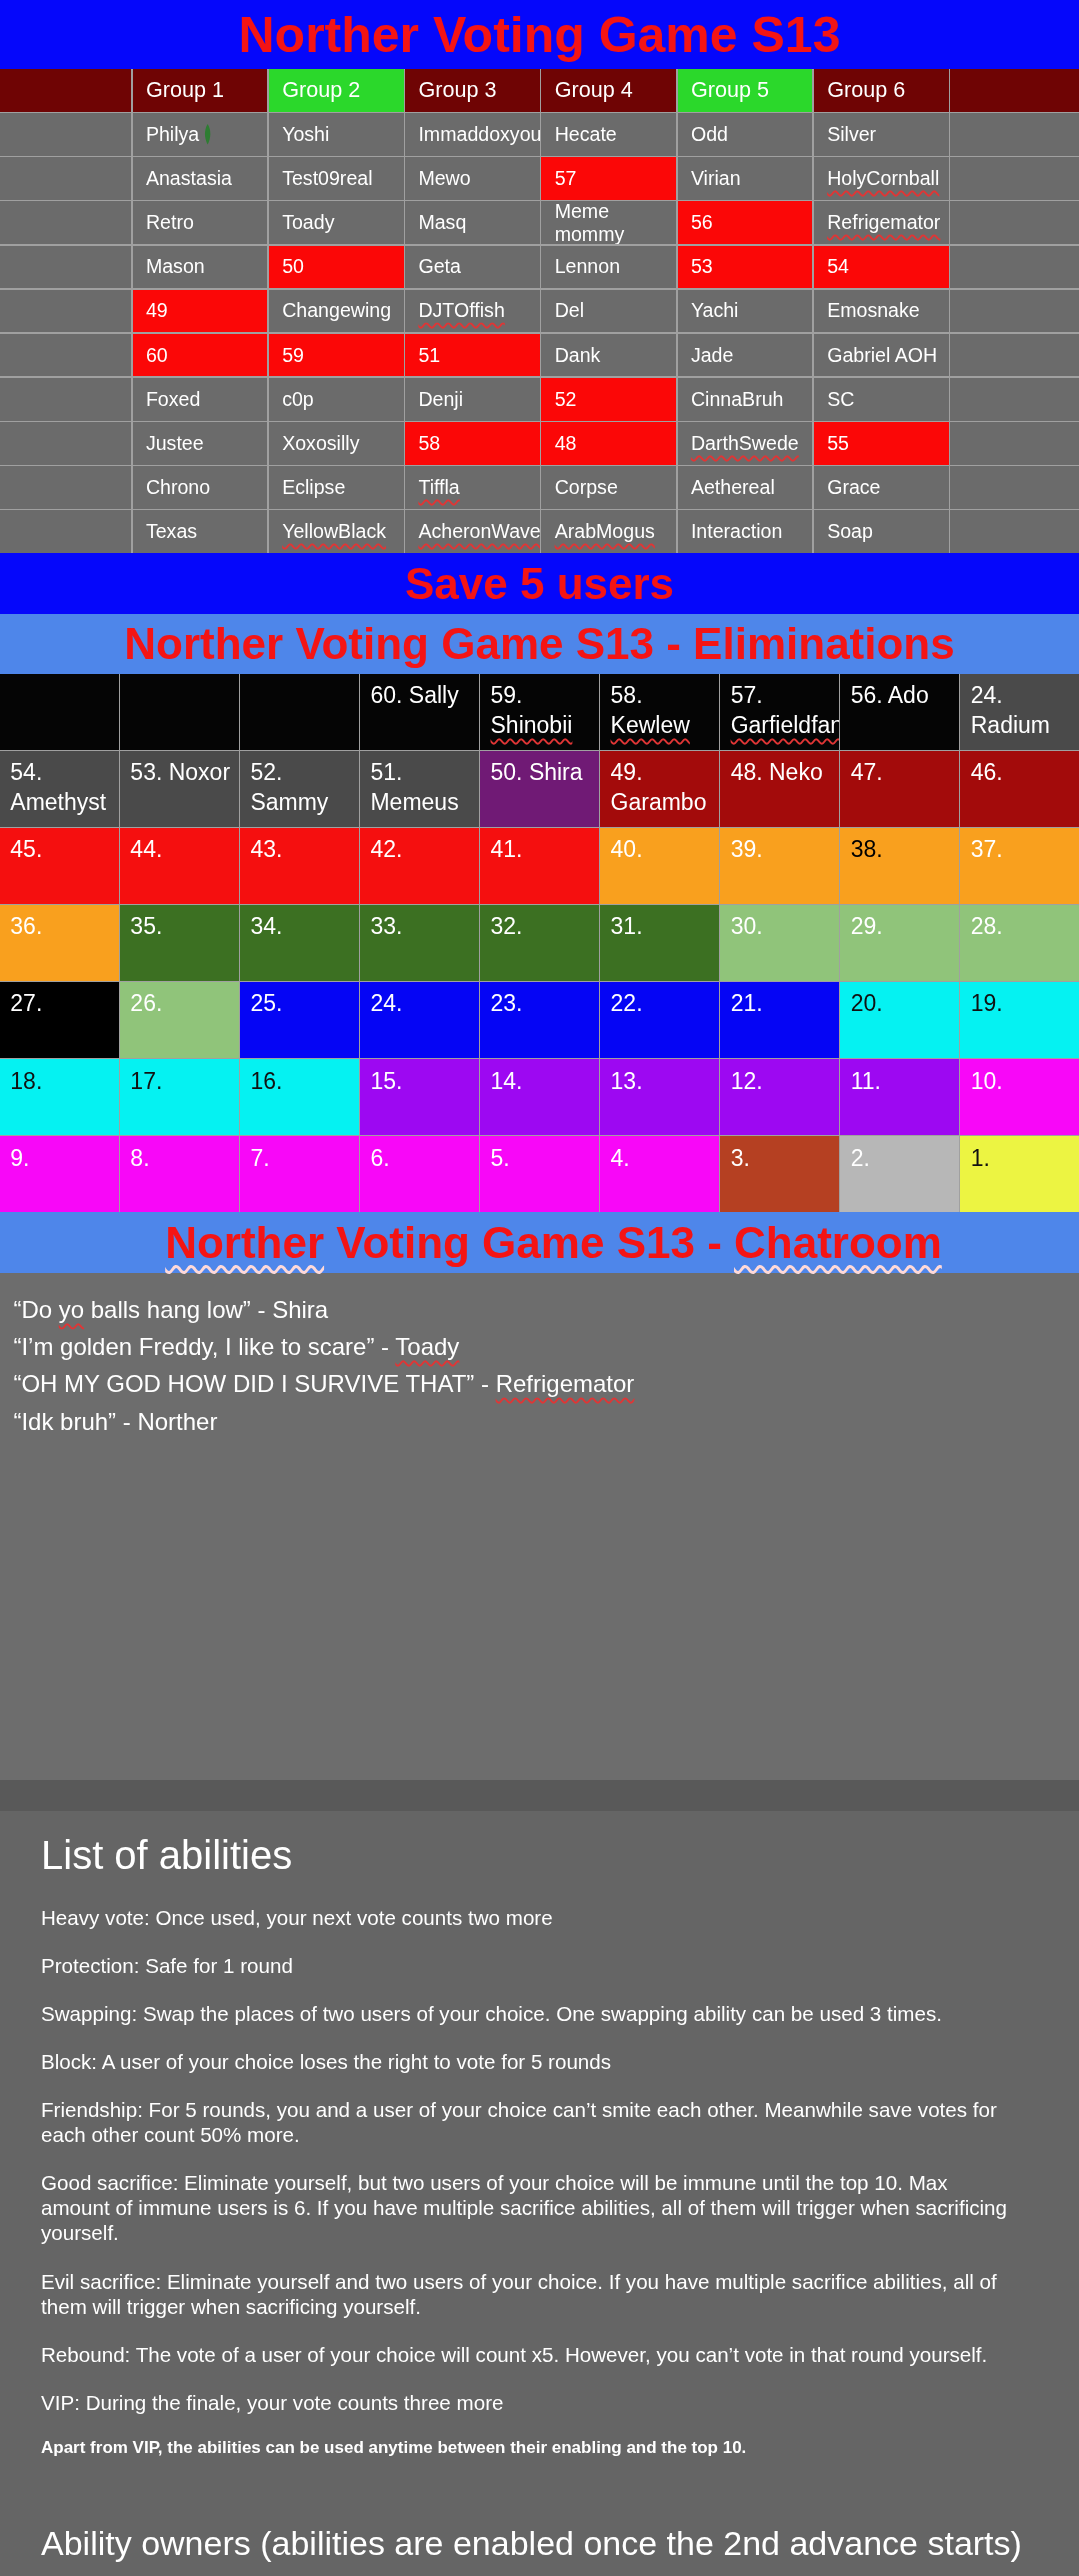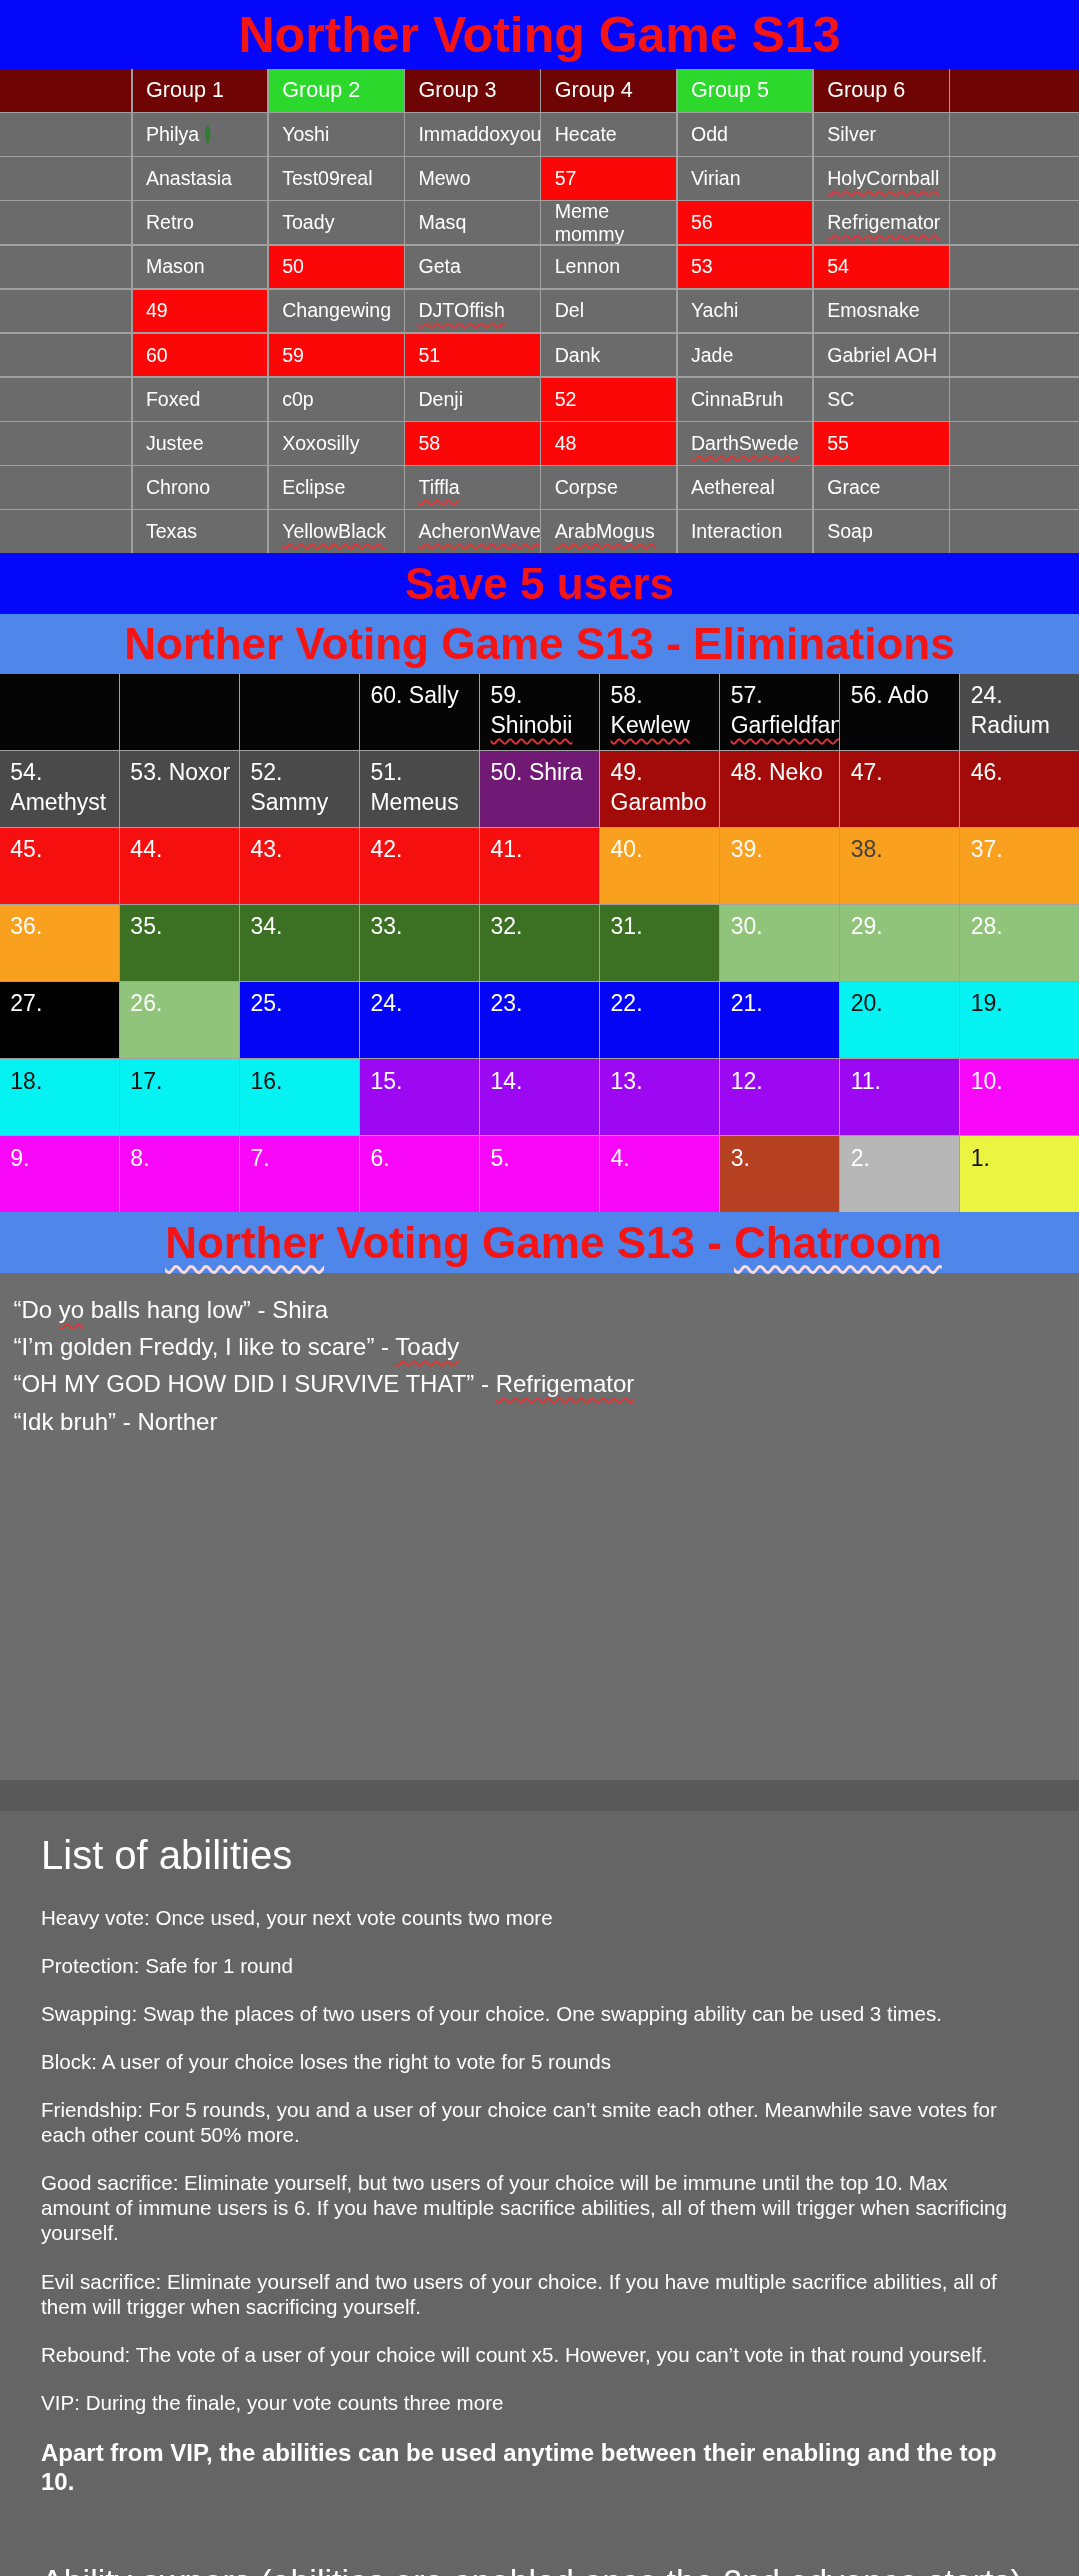--- a/index.html
+++ b/index.html
@@ -42,21 +42,21 @@
                 padding:17.5px 0 0 13.4px;}
   .chat-line{font-size:24px;color:#ffffff;line-height:1.56;}
 
   
   .section-gap{height:31px;background:#595959;}
   .abilities-section{height:1194px;background:#656565;box-sizing:border-box;
                      padding:21.6px 31px 0 41px;}
   .abilities-section h2{margin:0 0 27px 0;font-size:40px;font-weight:400;color:#fff;}
   .ability-item{margin:0 0 23px 0;font-size:20.6px;line-height:1.22;color:#fff;
                 max-width:979px;}
-  .abilities-note{margin:0;font-size:24px;line-height:1.22;color:#fff;
+  .abilities-note{margin:0;font-size:17px;line-height:1.22;color:#fff;
                   font-weight:bold;max-width:979px;}
   .abilities-section h3{margin:62px 0 24px 0;font-size:34px;font-weight:400;
                         color:#fff;max-width:1030px;line-height:1.3;}
 
   
   .wavy{text-decoration:underline;text-decoration-style:wavy;
         text-decoration-color:#e03535;text-decoration-thickness:2.1px;
         text-underline-offset:4.6px;text-decoration-skip-ink:none;}
   .wavy-light{text-decoration:underline;text-decoration-style:wavy;
         text-decoration-color:#ffd9d9;text-decoration-thickness:2.6px;
@@ -312,21 +312,21 @@
       <div class="elim-cell" style="background: rgb(163, 11, 11); color: rgb(255, 255, 255);">48. Neko</div>
       <div class="elim-cell" style="background: rgb(163, 11, 11); color: rgb(255, 255, 255);">47.</div>
       <div class="elim-cell" style="background: rgb(163, 11, 11); color: rgb(255, 255, 255);">46.</div>
       <div class="elim-cell" style="background: rgb(245, 15, 15); color: rgb(255, 255, 255);">45.</div>
       <div class="elim-cell" style="background: rgb(245, 15, 15); color: rgb(255, 255, 255);">44.</div>
       <div class="elim-cell" style="background: rgb(245, 15, 15); color: rgb(255, 255, 255);">43.</div>
       <div class="elim-cell" style="background: rgb(245, 15, 15); color: rgb(255, 255, 255);">42.</div>
       <div class="elim-cell" style="background: rgb(245, 15, 15); color: rgb(255, 255, 255);">41.</div>
       <div class="elim-cell" style="background: rgb(249, 160, 30); color: rgb(255, 255, 255);">40.</div>
       <div class="elim-cell" style="background: rgb(249, 160, 30); color: rgb(255, 255, 255);">39.</div>
-      <div class="elim-cell" style="background: rgb(249, 160, 30); color: #404040;">38.</div>
+      <div class="elim-cell" style="background: rgb(249, 160, 30); color: #000000;">38.</div>
       <div class="elim-cell" style="background: rgb(249, 160, 30); color: rgb(255, 255, 255);">37.</div>
       <div class="elim-cell" style="background: rgb(249, 160, 30); color: rgb(255, 255, 255);">36.</div>
       <div class="elim-cell" style="background: rgb(60, 112, 34); color: rgb(255, 255, 255);">35.</div>
       <div class="elim-cell" style="background: rgb(60, 112, 34); color: rgb(255, 255, 255);">34.</div>
       <div class="elim-cell" style="background: rgb(60, 112, 34); color: rgb(255, 255, 255);">33.</div>
       <div class="elim-cell" style="background: rgb(60, 112, 34); color: rgb(255, 255, 255);">32.</div>
       <div class="elim-cell" style="background: rgb(60, 112, 34); color: rgb(255, 255, 255);">31.</div>
       <div class="elim-cell" style="background: rgb(144, 196, 122); color: rgb(255, 255, 255);">30.</div>
       <div class="elim-cell" style="background: rgb(144, 196, 122); color: rgb(255, 255, 255);">29.</div>
       <div class="elim-cell" style="background: rgb(144, 196, 122); color: rgb(255, 255, 255);">28.</div>

